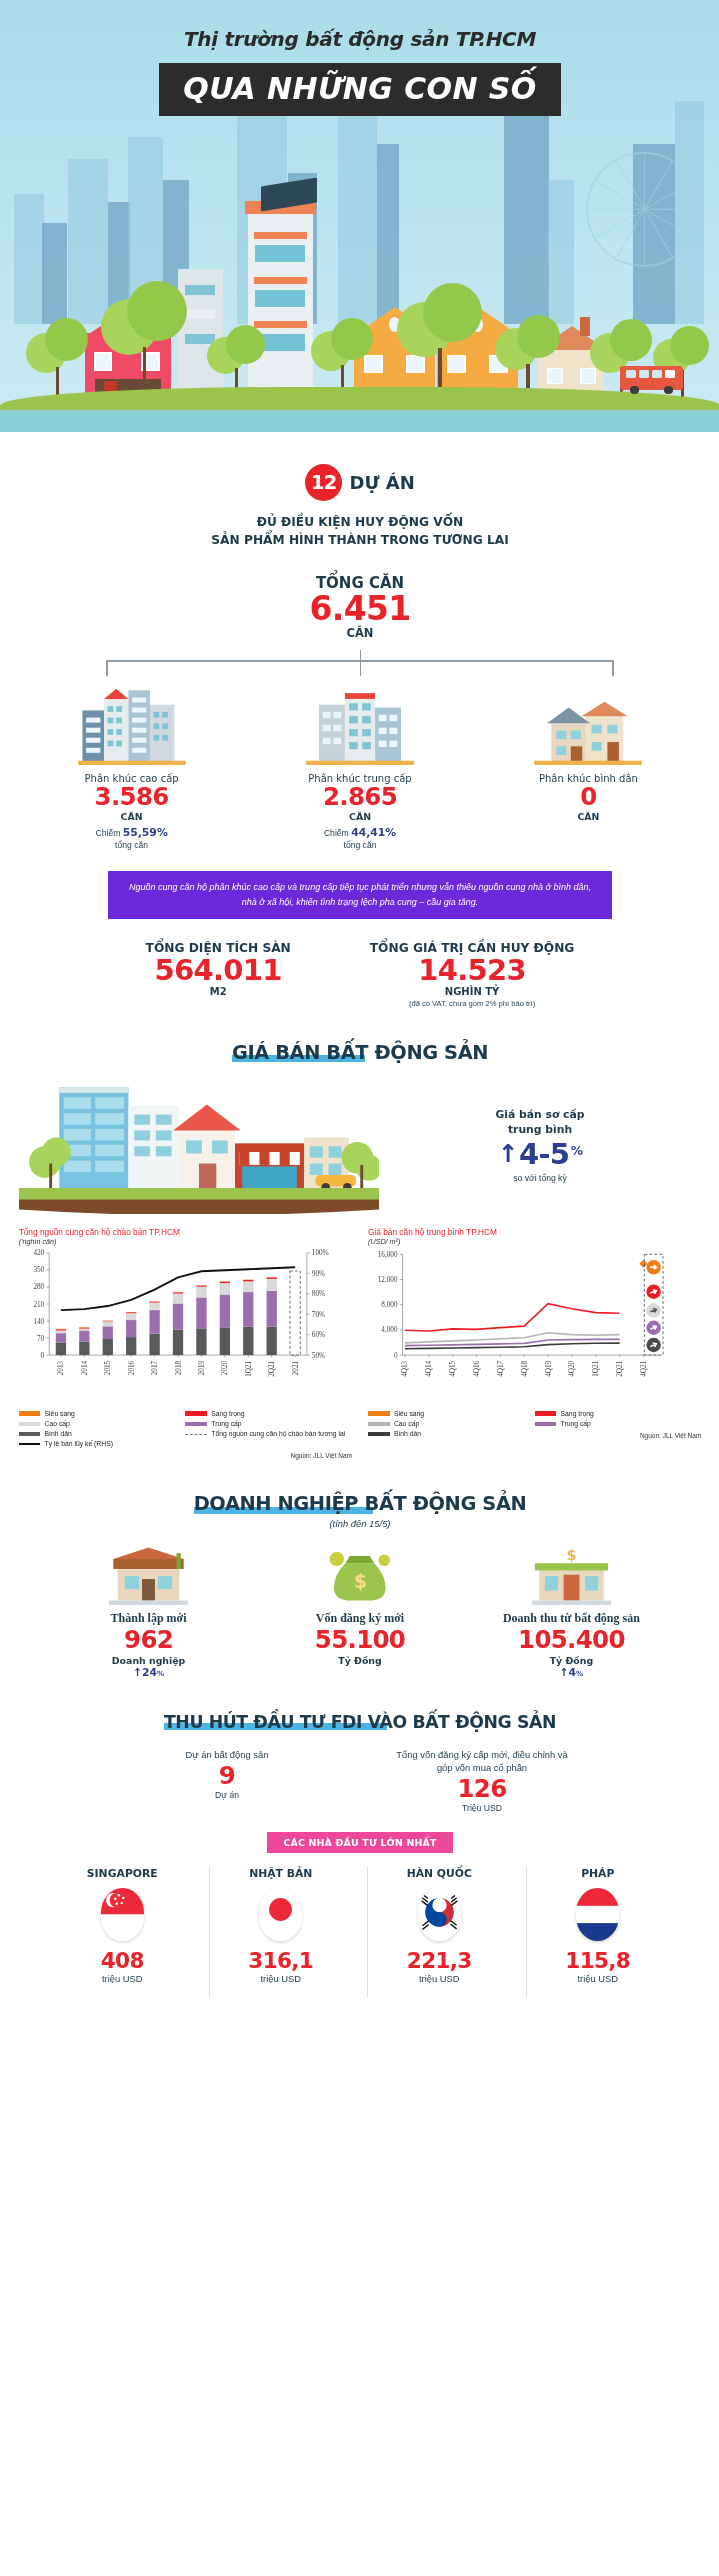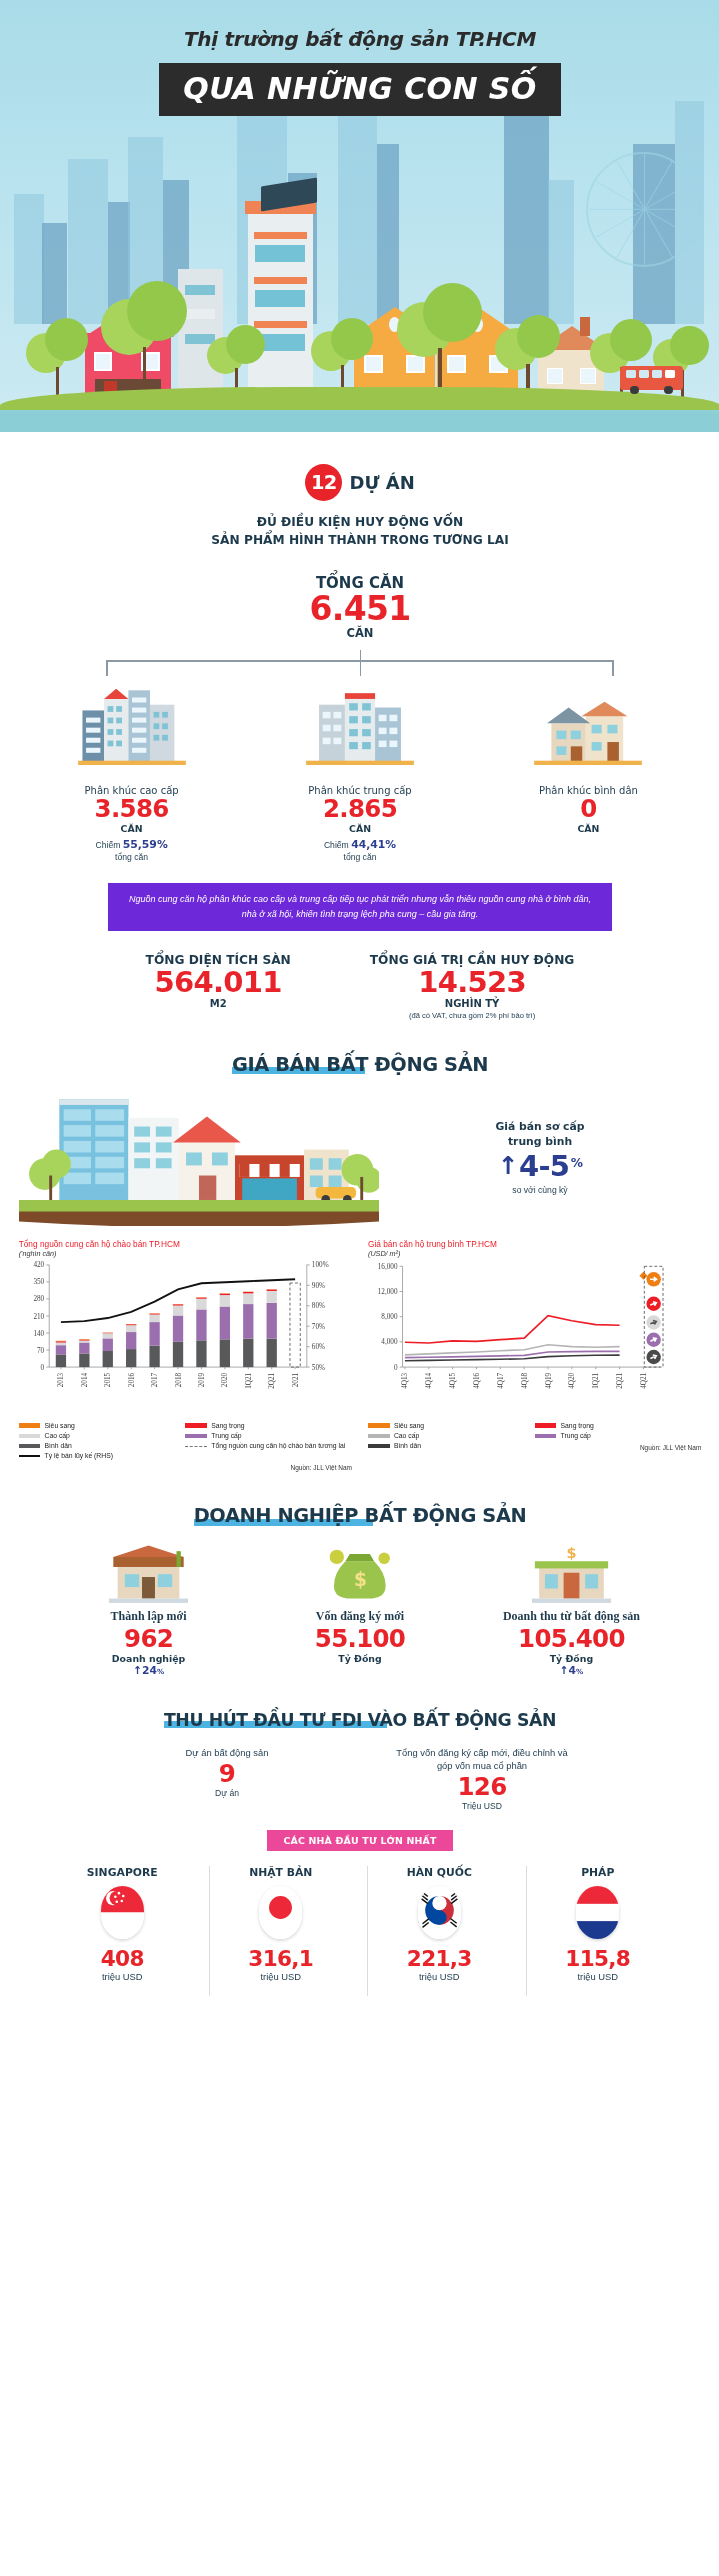--- a/index.html
+++ b/index.html
@@ -99,21 +99,21 @@
 
   
   .connector { position:relative; height:26px; margin:10px 58px 0; }
   .connector .vline { position:absolute; top:0; left:50%; width:1.4px; height:10px; background:#8a99a4; }
   .connector .hline { position:absolute; top:10px; left:8%; right:8%; height:1.4px; background:#8a99a4; }
   .connector .down { position:absolute; top:10px; width:1.4px; height:16px; background:#8a99a4; }
 
   .seg-grid { display:flex; justify-content:space-between; margin-top:2.9px; }
   .seg { width:31%; text-align:center; }
   .seg-art { height:86px; display:flex; align-items:flex-end; justify-content:center; }
-  .seg-title { font-family:"DejaVu Sans", sans-serif; font-size:10px; font-weight:400; color:#1d3a4d; margin-top:20px; }
+  .seg-title { font-family:"DejaVu Sans", sans-serif; font-size:10px; font-weight:400; color:#1d3a4d; margin-top:8px; }
   .seg-num { font-family:"DejaVu Sans", sans-serif; font-weight:700; font-size:24.5px; color:#e8232a; line-height:1.1; letter-spacing:-0.7px; }
   .seg-unit { font-family:"DejaVu Sans", sans-serif; font-weight:700; font-size:9.4px; color:#1d3a4d; }
   .seg-share { font-size:8.6px; color:#1d3a4d; margin-top:3.6px; line-height:1.35; }
   .seg-share b { color:#2c3e8f; font-size:10.8px; font-family:"DejaVu Sans", sans-serif; }
 
   .quote-box {
     margin:18.7px 108px 0;
     background:#6d28d9; color:#fff;
     font-style:italic; font-size:9px; line-height:1.65;
     text-align:center; padding:9.4px 13px;
@@ -572,21 +572,21 @@
       </svg>
     </div>
     <div class="price-txt">
       <div class="price-lbl">Giá bán sơ cấp</div>
       <div class="price-lbl">trung bình</div>
       <div class="price-val">
         <span class="uparrow">↑</span>
         <span>4-5</span>
         <span class="pct">%</span>
       </div>
-      <div class="price-note">so với cùng kỳ</div>
+      <div class="price-note">so với tổng kỳ</div>
     </div>
   </div>
 
   <div class="charts">
 
     <div class="chart">
       <div class="chart-title">Tổng nguồn cung căn hộ chào bán TP.HCM</div>
       <div class="chart-unit">('nghìn căn)</div>
       <div class="chart-canvas">
         <svg id="supplyChart" width="331" height="155" viewBox="0 0 460 215" aria-hidden="true">
@@ -825,20 +825,21 @@
               <span>Trung cấp</span>
             </div>
           <div class="src">Nguồn: JLL Việt Nam</div>
         </div>
       </div>
     </div>
   </div>
 
   <div class="sec-head">
     <span class="txt">DOANH NGHIỆP BẤT ĐỘNG SẢN<i class="hl" style="width:54%;"></i></span>
+    <div class="sub">(tính đến 15/5)</div>
   </div>
 
   <div class="biz-grid">
     <div class="biz">
       <div class="biz-art">
         <svg width="79" height="62" viewBox="0 0 110 86" aria-hidden="true">
           <rect x="12" y="34" width="86" height="46" fill="#e8d7bf"></rect>
           <rect x="6" y="22" width="98" height="14" fill="#a9622f"></rect>
           <path d="M6 22 L55 6 L104 22 Z" fill="#c9683f"></path>
           <rect x="22" y="46" width="20" height="18" fill="#8fd0de"></rect>

